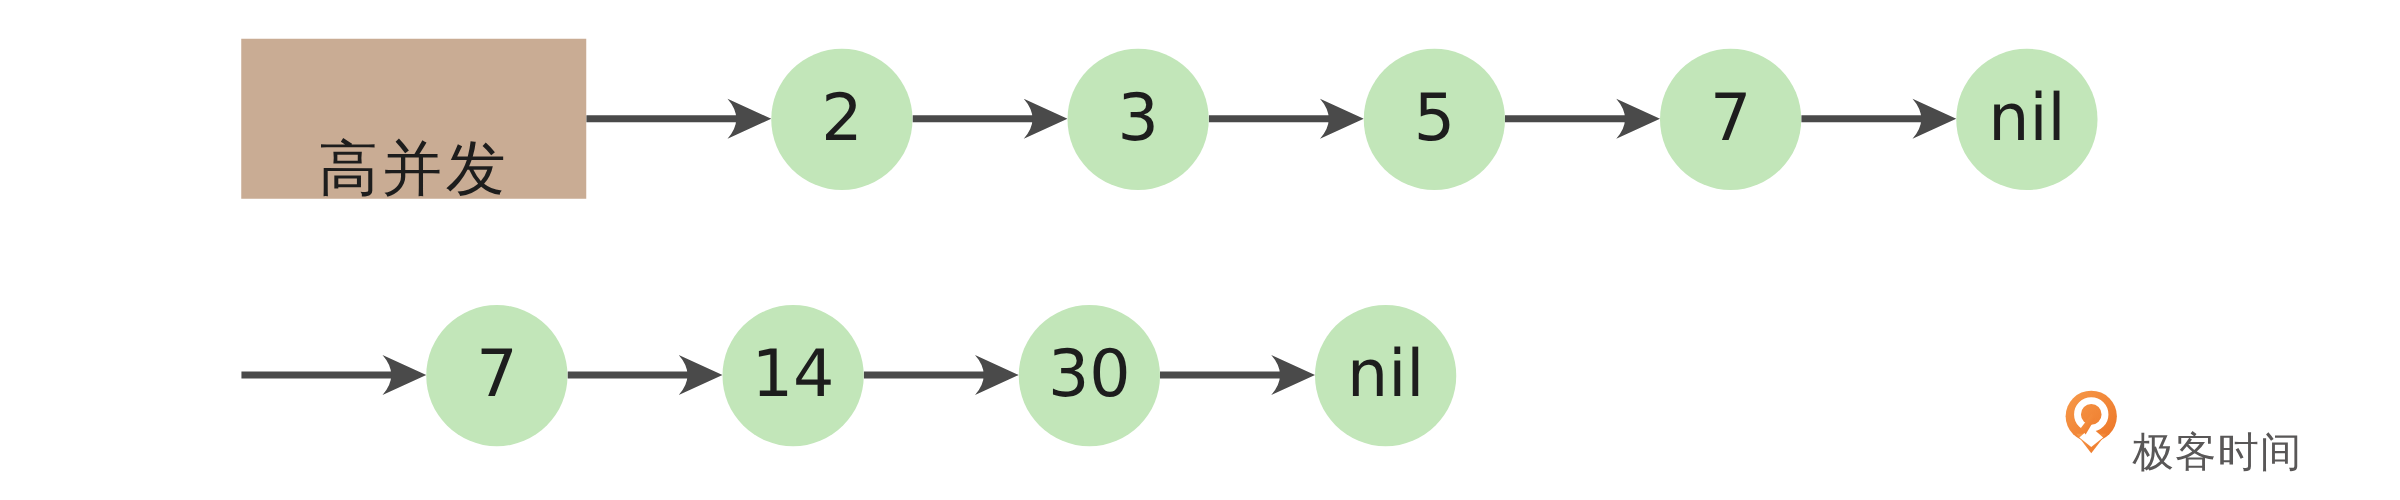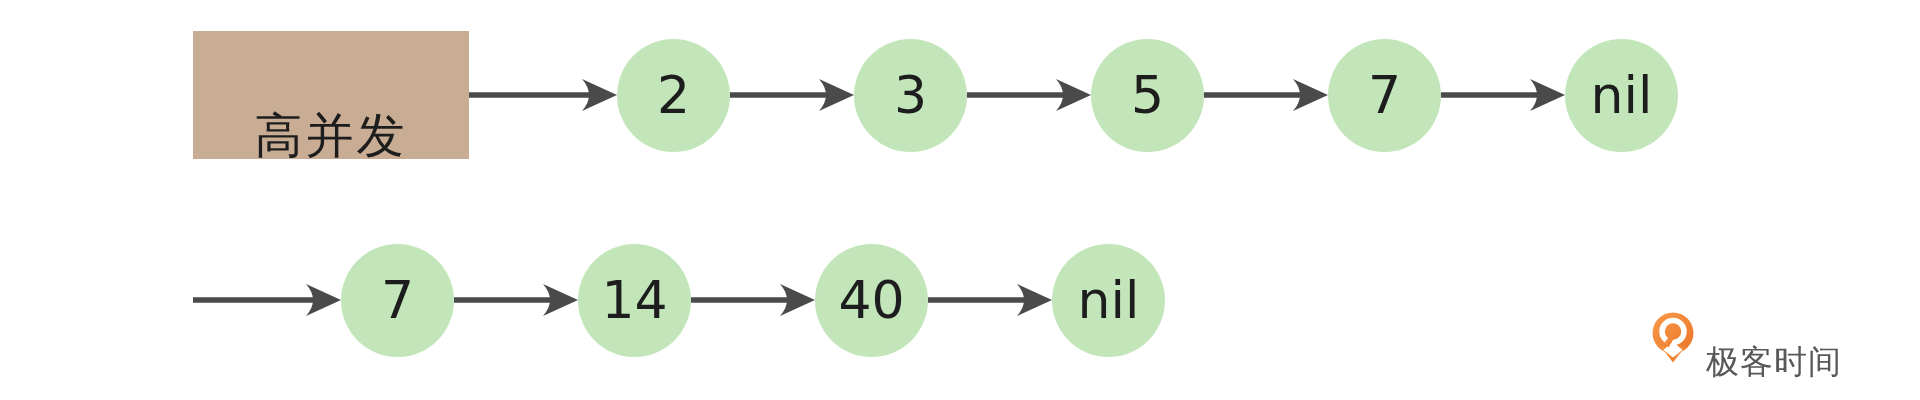--- a/index.html
+++ b/index.html
@@ -134,21 +134,21 @@
           <path d="M 89 2 Q 103 18 89 34 L 124 18 Z" style="fill: rgb(74, 74, 74);"></path>
         </svg>
         <div class="node">
           <span>14</span>
         </div>
         <svg width="124" height="36" viewBox="0 0 124 36" class="arrow">
           <line x1="0" y1="18" x2="100" y2="18" stroke-width="5.5" style="stroke: rgb(74, 74, 74);"></line>
           <path d="M 89 2 Q 103 18 89 34 L 124 18 Z" style="fill: rgb(74, 74, 74);"></path>
         </svg>
         <div class="node">
-          <span>40</span>
+          <span>30</span>
         </div>
         <svg width="124" height="36" viewBox="0 0 124 36" class="arrow">
           <line x1="0" y1="18" x2="100" y2="18" stroke-width="5.5" style="stroke: rgb(74, 74, 74);"></line>
           <path d="M 89 2 Q 103 18 89 34 L 124 18 Z" style="fill: rgb(74, 74, 74);"></path>
         </svg>
         <div class="node">
           <span>nil</span>
         </div>
       </div>
     </div>

